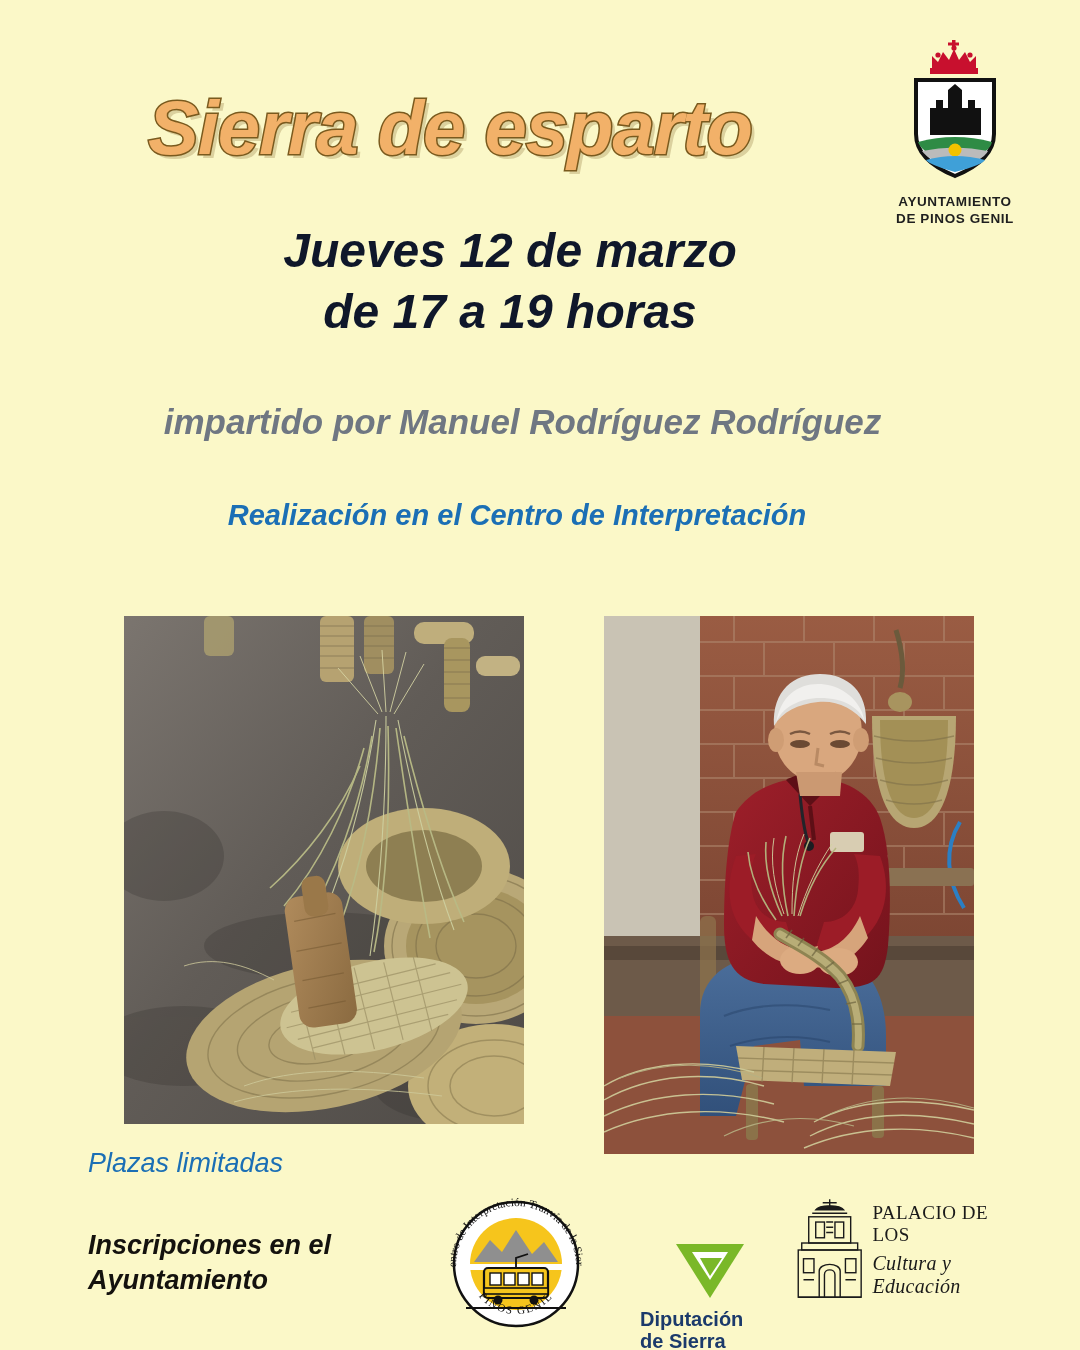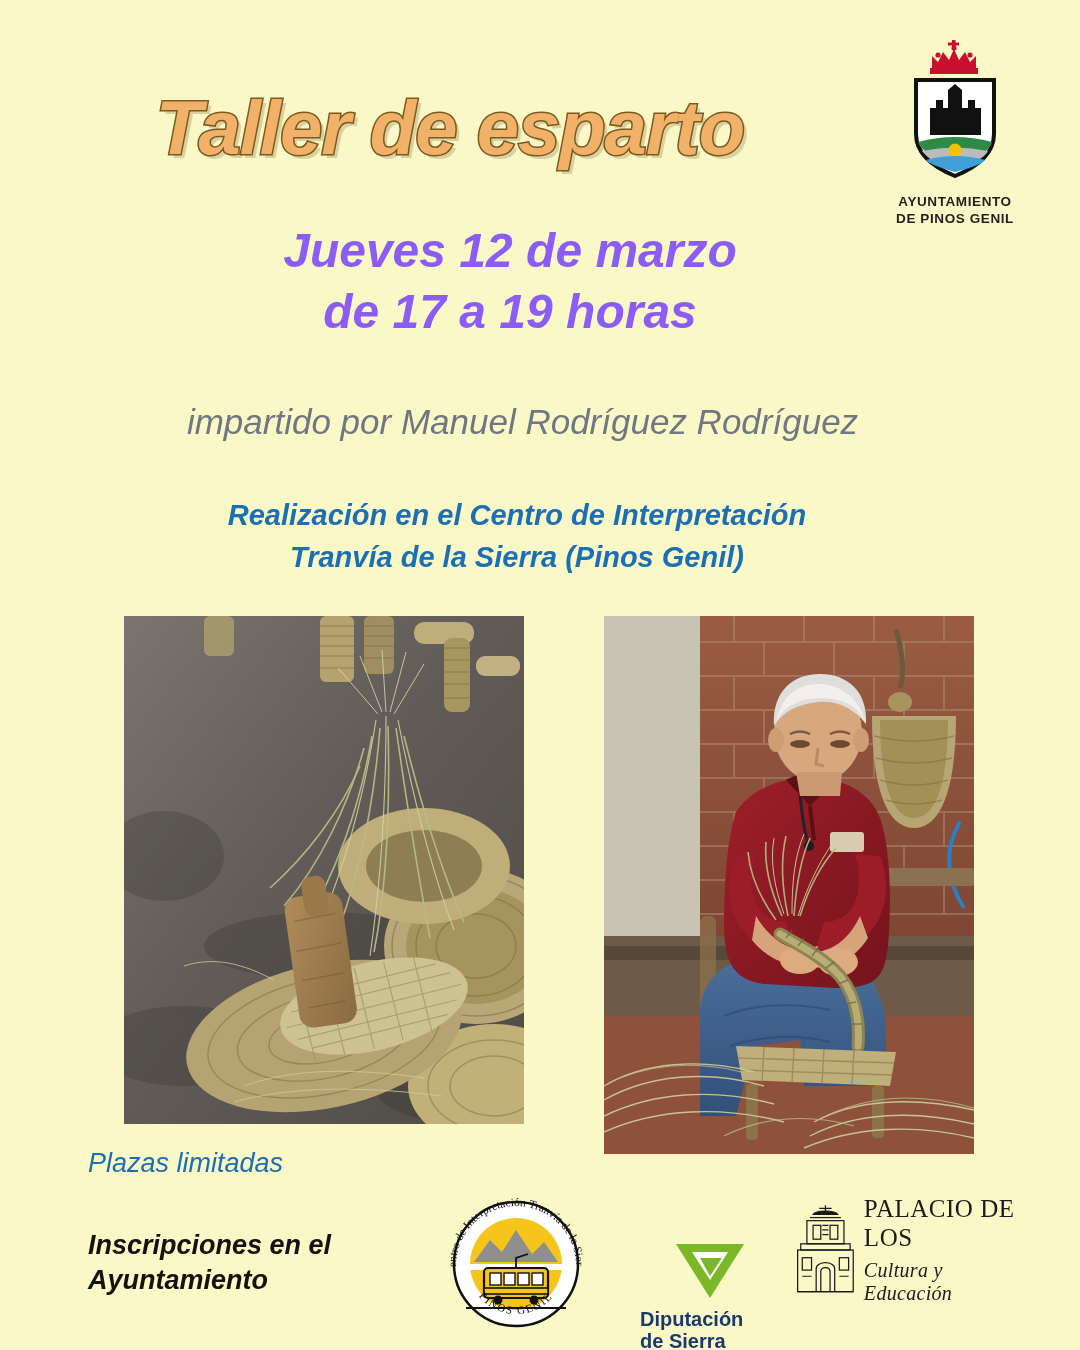--- a/index.html
+++ b/index.html
@@ -50,32 +50,32 @@
 
   .title-date {
     position: absolute;
     top: 220px;
     left: 0;
     width: 1020px;
     text-align: center;
     font-size: 48px;
     font-weight: bold;
     font-style: italic;
-    color: #8b5cf6;
+    color: #0f172a;
     line-height: 1.28;
   }
 
   .title-by {
     position: absolute;
     top: 402px;
     left: 0;
     width: 1045px;
     text-align: center;
     font-size: 35px;
-    font-weight: normal;
+    font-weight: bold;
     font-style: italic;
     color: #6F7782;
   }
 
   .title-place {
     position: absolute;
     top: 494px;
     left: 0;
     width: 1025px;
     text-align: center;
@@ -150,21 +150,21 @@
     height: 132px;
     display: flex;
     align-items: center;
     gap: 6px;
   }
   .palacio-text {
     color: #1A1A1A;
     font-family: "Liberation Serif", serif;
     line-height: 1.15;
   }
-  .palacio-text .l1 { font-size: 25px; letter-spacing: 0.5px; }
+  .palacio-text .l1 { font-size: 19px; letter-spacing: 0.5px; }
   .palacio-text .l2 { font-size: 19px; letter-spacing: 0.5px; }
   .palacio-text .l3 {
     font-size: 20px;
     font-style: italic;
     margin-top: 7px;
     letter-spacing: 0.3px;
   }
 </style>
 </head>
 <body>
@@ -192,32 +192,31 @@
     <path d="M20 113 Q53 106 86 113 Q82 122 53 131 Q26 122 20 113 Z" fill="#BBBBBB"></path>
     <circle cx="53" cy="112" r="6.5" fill="#F2C200"></circle>
     <path d="M24 122 Q53 114 83 122 Q80 127 53 134 Q28 127 24 122 Z" fill="#3FA0D8"></path>
   </svg>
   <div class="crest-caption">
     <div>AYUNTAMIENTO</div>
     <div>DE PINOS GENIL</div>
   </div>
 </div>
 
-<div class="title-main">Taller de esparto</div>
+<div class="title-main">Sierra de esparto</div>
 
 <div class="title-date">
   <div>Jueves 12 de marzo</div>
   <div>de 17 a 19 horas</div>
 </div>
 
 <div class="title-by">impartido por  Manuel Rodríguez Rodríguez</div>
 
 <div class="title-place">
   <div>Realización en el Centro de Interpretación</div>
-  <div>Tranvía de la Sierra  (Pinos Genil)</div>
 </div>
 
 <div class="photo photo-left">
   <svg class="ph-canvas" viewBox="0 0 400 508" preserveAspectRatio="none">
     <defs>
       <linearGradient id="stoneG" x1="0" y1="0" x2="1" y2="1">
         <stop offset="0%" stop-color="#7b756f"></stop>
         <stop offset="45%" stop-color="#615c57"></stop>
         <stop offset="100%" stop-color="#4e4a46"></stop>
       </linearGradient>

